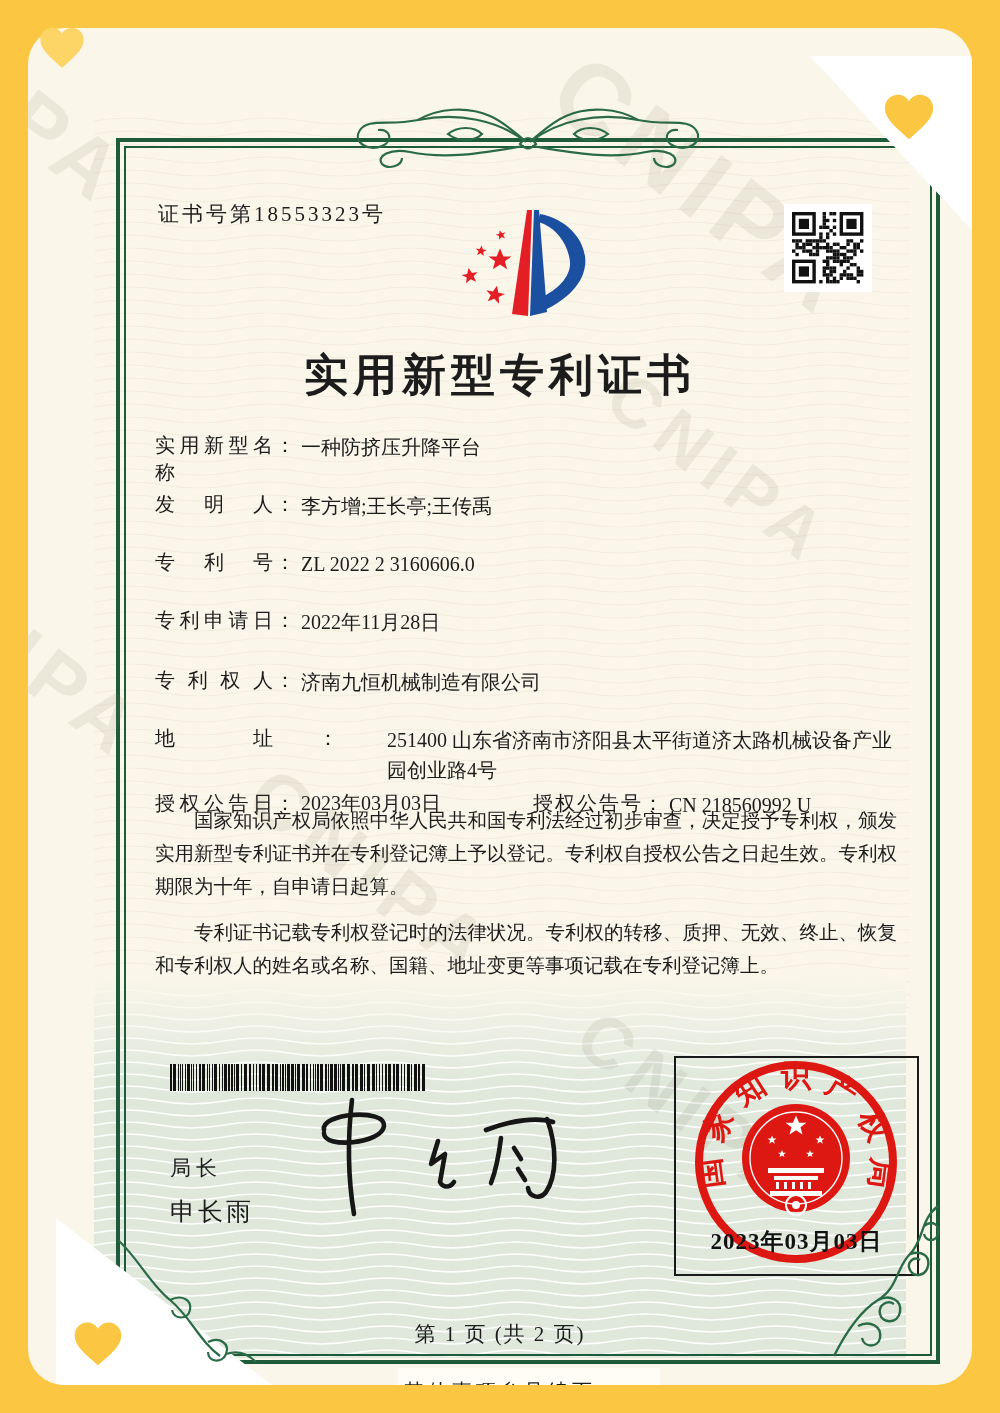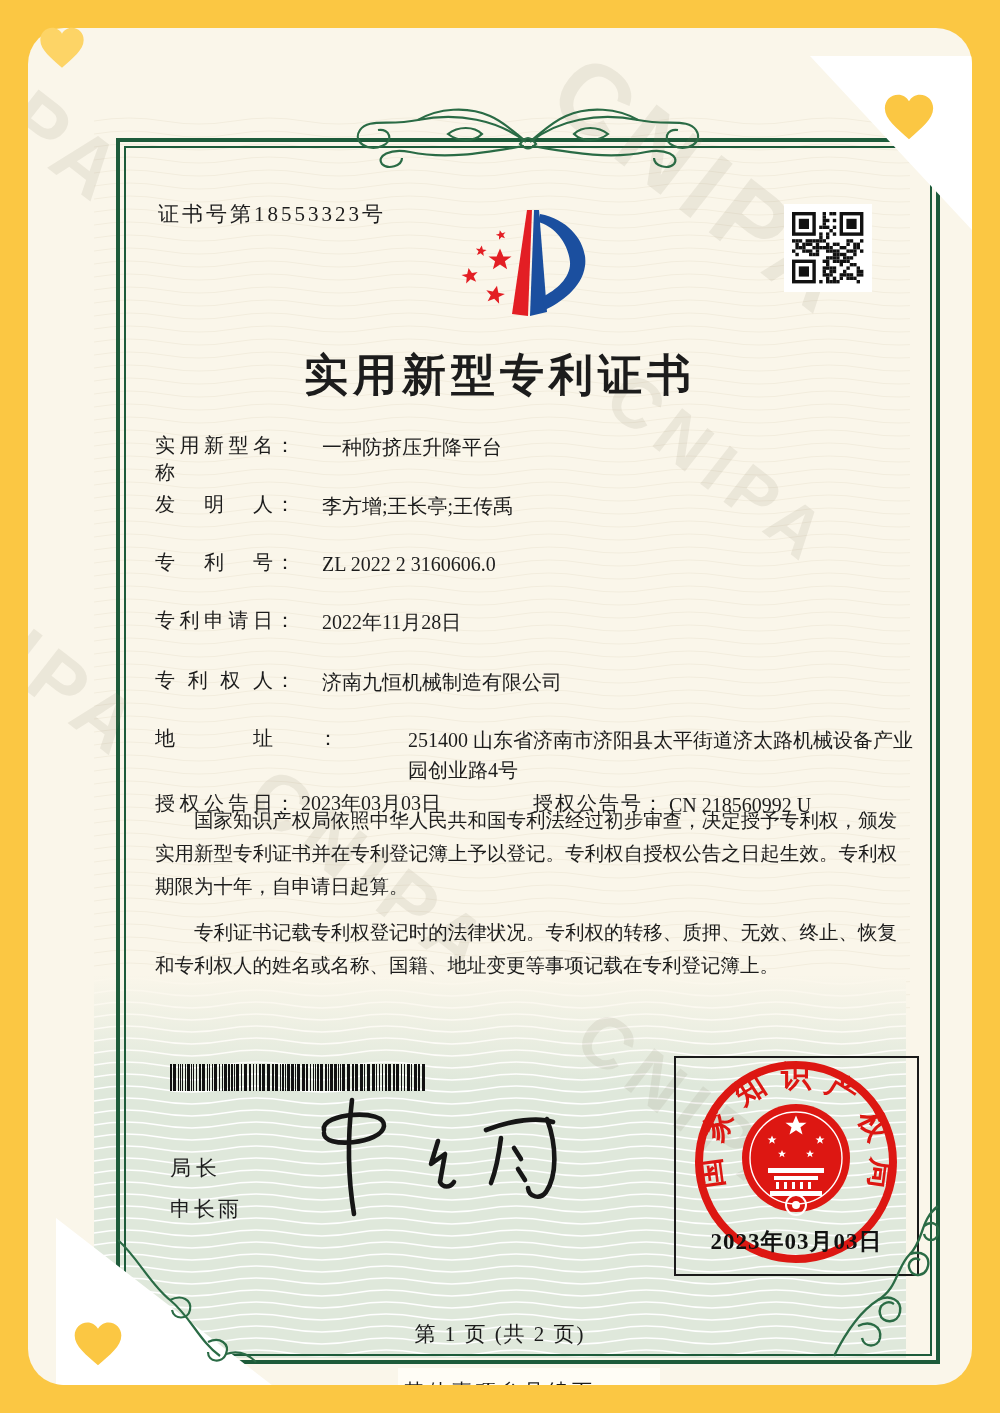--- a/index.html
+++ b/index.html
@@ -11,26 +11,26 @@
       color:rgba(130,120,95,0.12);transform:rotate(38deg);letter-spacing:10px;white-space:nowrap;
       pointer-events:none;}
   .frame{position:absolute;left:88px;top:110px;width:824px;height:1226px;border:4px solid #1d5b3a;box-sizing:border-box;}
   .frame-inner{position:absolute;inset:4px;border:2px solid #1d5b3a;}
   .abs{position:absolute;}
   .cert-no{left:130px;top:172px;font-size:21px;letter-spacing:3px;}
   .title{left:0;top:318px;width:100%;text-align:center;font-size:44px;font-weight:bold;letter-spacing:5px;}
   .frow{left:127px;font-size:20px;display:flex;align-items:flex-start;}
   .flabel{display:inline-block;width:118px;text-align:justify;text-align-last:justify;}
   .fcolon{margin:0 6px 0 2px;}
-  .fvalue{display:inline-block;max-width:510px;line-height:30px;margin-left:21px;}
+  .fvalue{display:inline-block;max-width:510px;line-height:30px;}
   .grant-group{position:absolute;top:0;display:flex;font-size:20px;align-items:flex-end;}
   .para-block{left:127px;top:776px;width:742px;font-size:19.5px;line-height:33px;text-align:justify;}
   .para{text-indent:2em;margin:0 0 13px 0;}
   .sig-role{left:142px;top:1126px;font-family:"Liberation Sans",sans-serif;font-size:21px;letter-spacing:5px;}
-  .sig-name{left:142px;top:1167px;font-family:"Liberation Sans",sans-serif;font-size:21px;letter-spacing:3px;}
+  .sig-name{left:142px;top:1167px;font-family:"Liberation Sans",sans-serif;font-size:25px;letter-spacing:3px;}
   .seal-box{left:646px;top:1028px;width:241px;height:216px;border:2px solid #1a1a1a;}
   .seal-date{position:absolute;left:0;top:168px;width:241px;text-align:center;font-size:23px;
              font-weight:600;color:#111;letter-spacing:1px;}
   .page-num{left:0;top:1292px;width:100%;text-align:center;font-size:21px;letter-spacing:2px;}
   .cont-patch{left:370px;top:1340px;width:262px;height:44px;background:#fffdf6;}
   .cont-note{left:0;top:1350px;width:100%;text-align:center;font-size:20px;letter-spacing:4px;}
   .corner-cut{position:absolute;background:#ffffff;}
   .cut-tr{left:782px;top:28px;width:190px;height:204px;clip-path:polygon(0 0,100% 0,100% 100%);}
   .cut-bl{left:28px;top:1190px;width:252px;height:195px;clip-path:polygon(0 0,100% 100%,0 100%);}
   .heart{position:absolute;}

